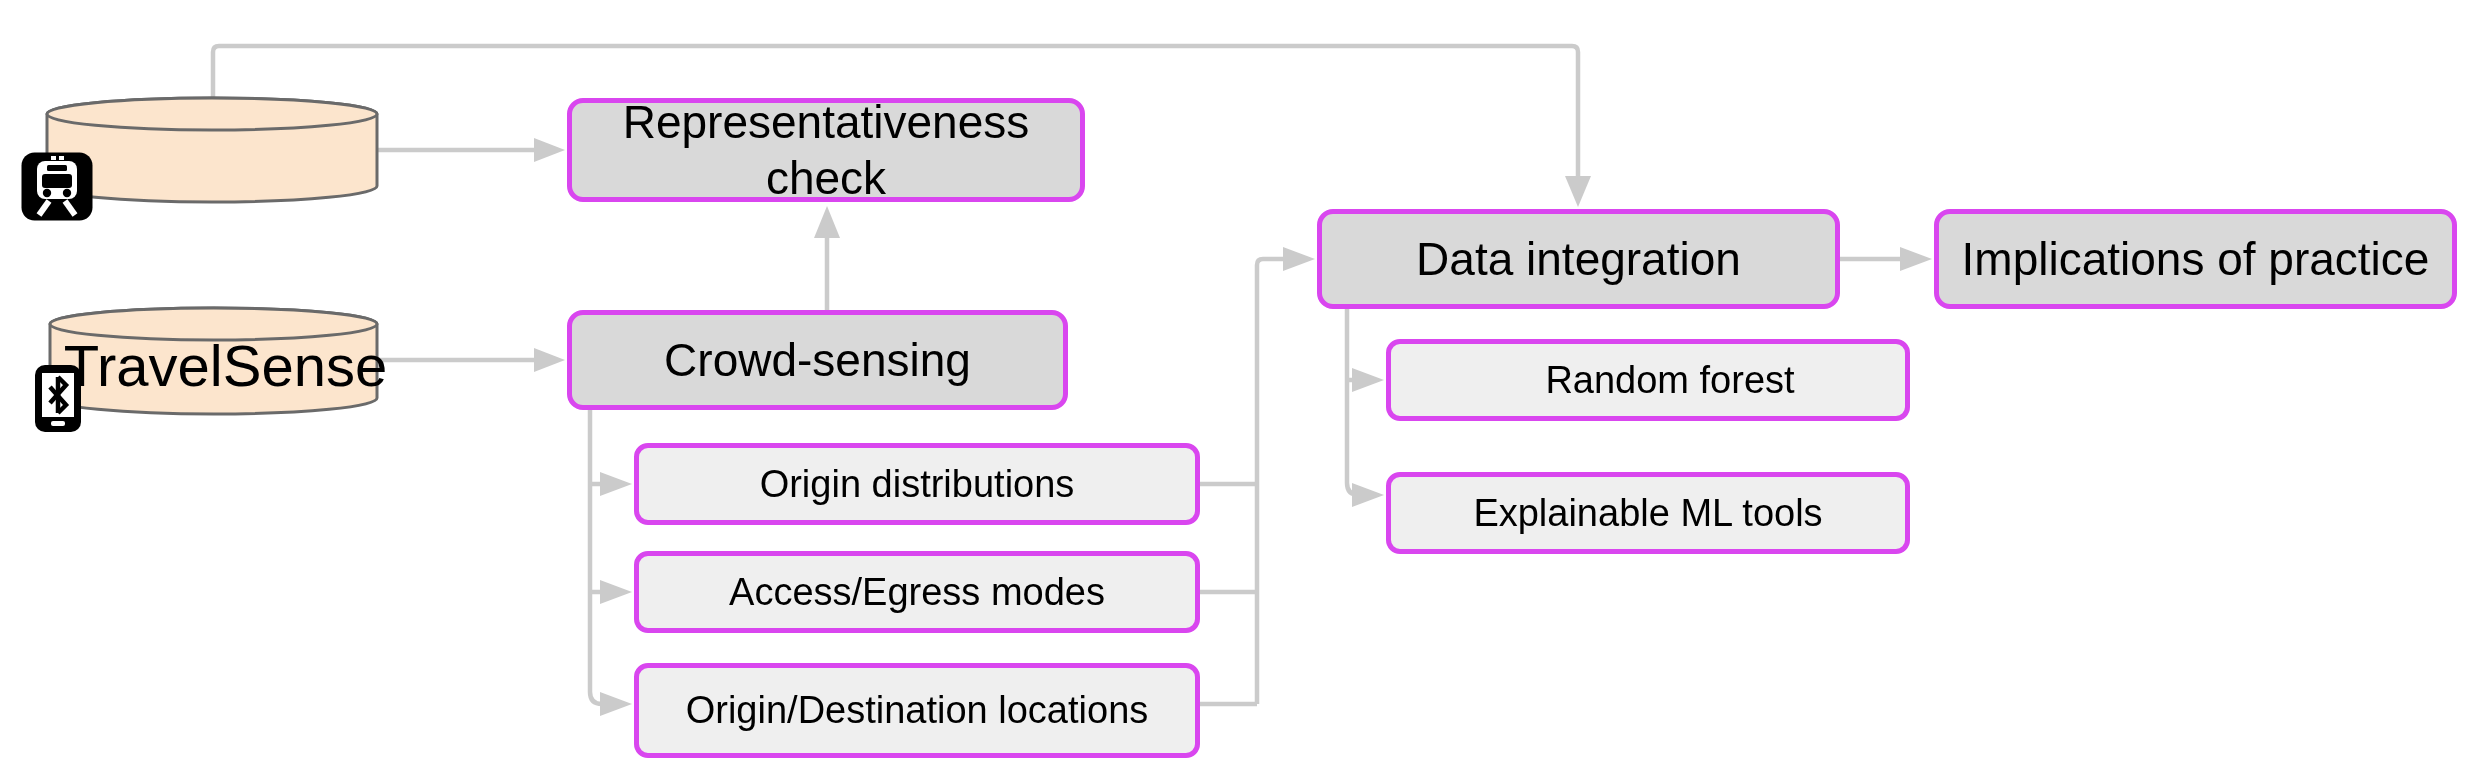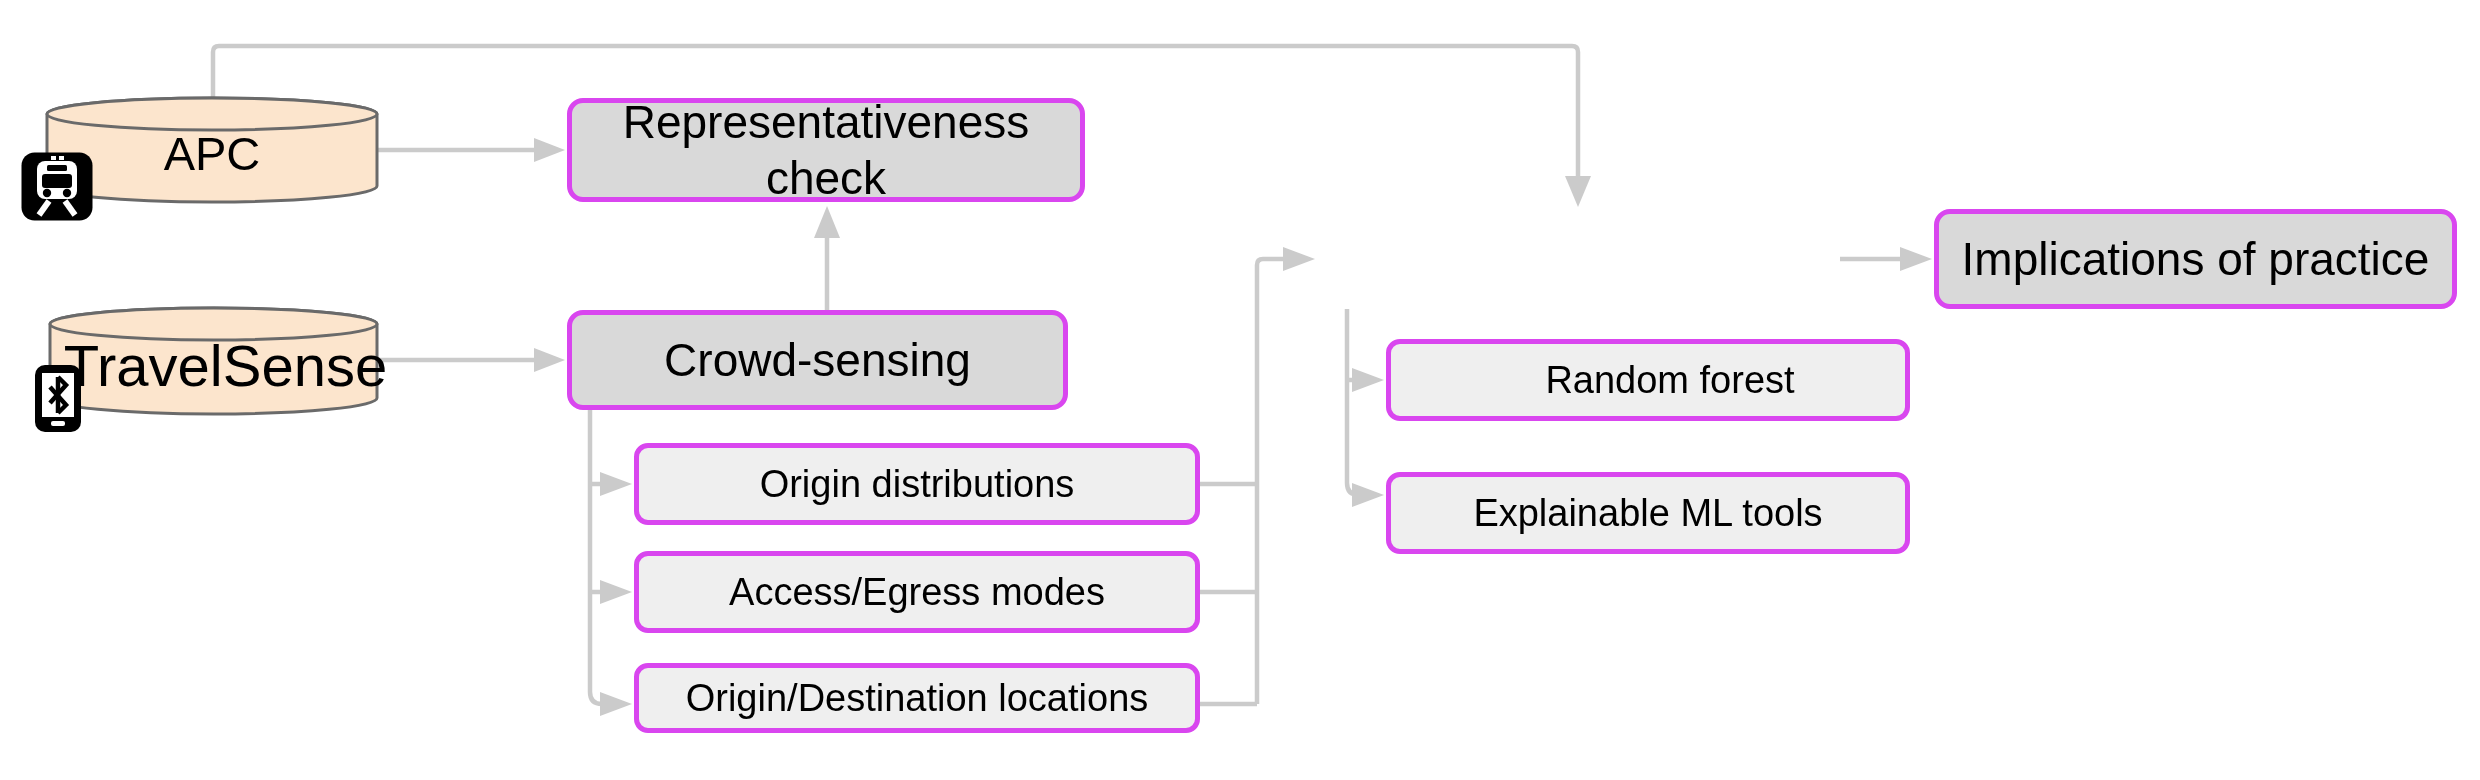--- a/index.html
+++ b/index.html
@@ -64,21 +64,20 @@
       <path fill="#fce5cd" d="M47,114 A165,16 0 0 1 377,114 L377,186 A165,16 0 0 1 47,186 Z"></path>
       <ellipse fill="#fce5cd" cx="212" cy="114" rx="165" ry="16"></ellipse>
     </g>
 
     <g stroke="#6a6a6a" stroke-width="3">
       <path fill="#fce5cd" d="M50,324 A163.5,16 0 0 1 377,324 L377,398 A163.5,16 0 0 1 50,398 Z"></path>
       <ellipse fill="#fce5cd" cx="213.5" cy="324" rx="163.5" ry="16"></ellipse>
     </g>
   </svg>
 
-  <div class="cyl-label" style="left:47px;top:114px;width:330px;height:78px;">APC</div>
   <div class="cyl-label" style="left:62px;top:326px;width:327px;height:78px;font-size:58px;">TravelSense</div>
 
   <div class="icon-wrap" style="left:20px;top:151px;">
     <svg width="74" height="71" viewBox="0 0 74 71">
       <rect x="1.5" y="1.5" width="71" height="68" rx="13" fill="#000"></rect>
       <rect x="31" y="5" width="5" height="4" fill="#fff"></rect>
       <rect x="39" y="5" width="5" height="4" fill="#fff"></rect>
       <rect x="17" y="10" width="40" height="38" rx="8" fill="#fff"></rect>
       <rect x="27" y="14" width="20" height="6" rx="1.5" fill="#000"></rect>
       <rect x="22" y="23" width="30" height="14" rx="3" fill="#000"></rect>
@@ -103,22 +102,23 @@
   </div>
 
   <div class="node gray" style="left:567px;top:98px;width:518px;height:104px;padding:0 22px;">Representativeness check</div>
 
   <div class="node gray nowrap" style="left:567px;top:310px;width:501px;height:100px;">Crowd-sensing</div>
 
   <div class="node light nowrap" style="left:634px;top:443px;width:566px;height:82px;">Origin distributions</div>
 
   <div class="node light nowrap" style="left:634px;top:551px;width:566px;height:82px;">Access/Egress modes</div>
 
-  <div class="node light nowrap" style="left:634px;top:663px;width:566px;height:70px;">Origin/Destination locations</div>
+  <div class="node light nowrap" style="left:634px;top:663px;width:566px;height:95px;">Origin/Destination locations</div>
 
+  <div class="node gray nowrap" style="left:1317px;top:209px;width:523px;height:100px;">Data integration</div>
 
   <div class="node light nowrap" style="left:1386px;top:339px;width:524px;height:82px;padding-left:44px;">Random forest</div>
 
   <div class="node light nowrap" style="left:1386px;top:472px;width:524px;height:82px;">Explainable ML tools</div>
 
   <div class="node gray nowrap" style="left:1934px;top:209px;width:523px;height:100px;">Implications of practice</div>
 
 </div>
 
 </body></html>

